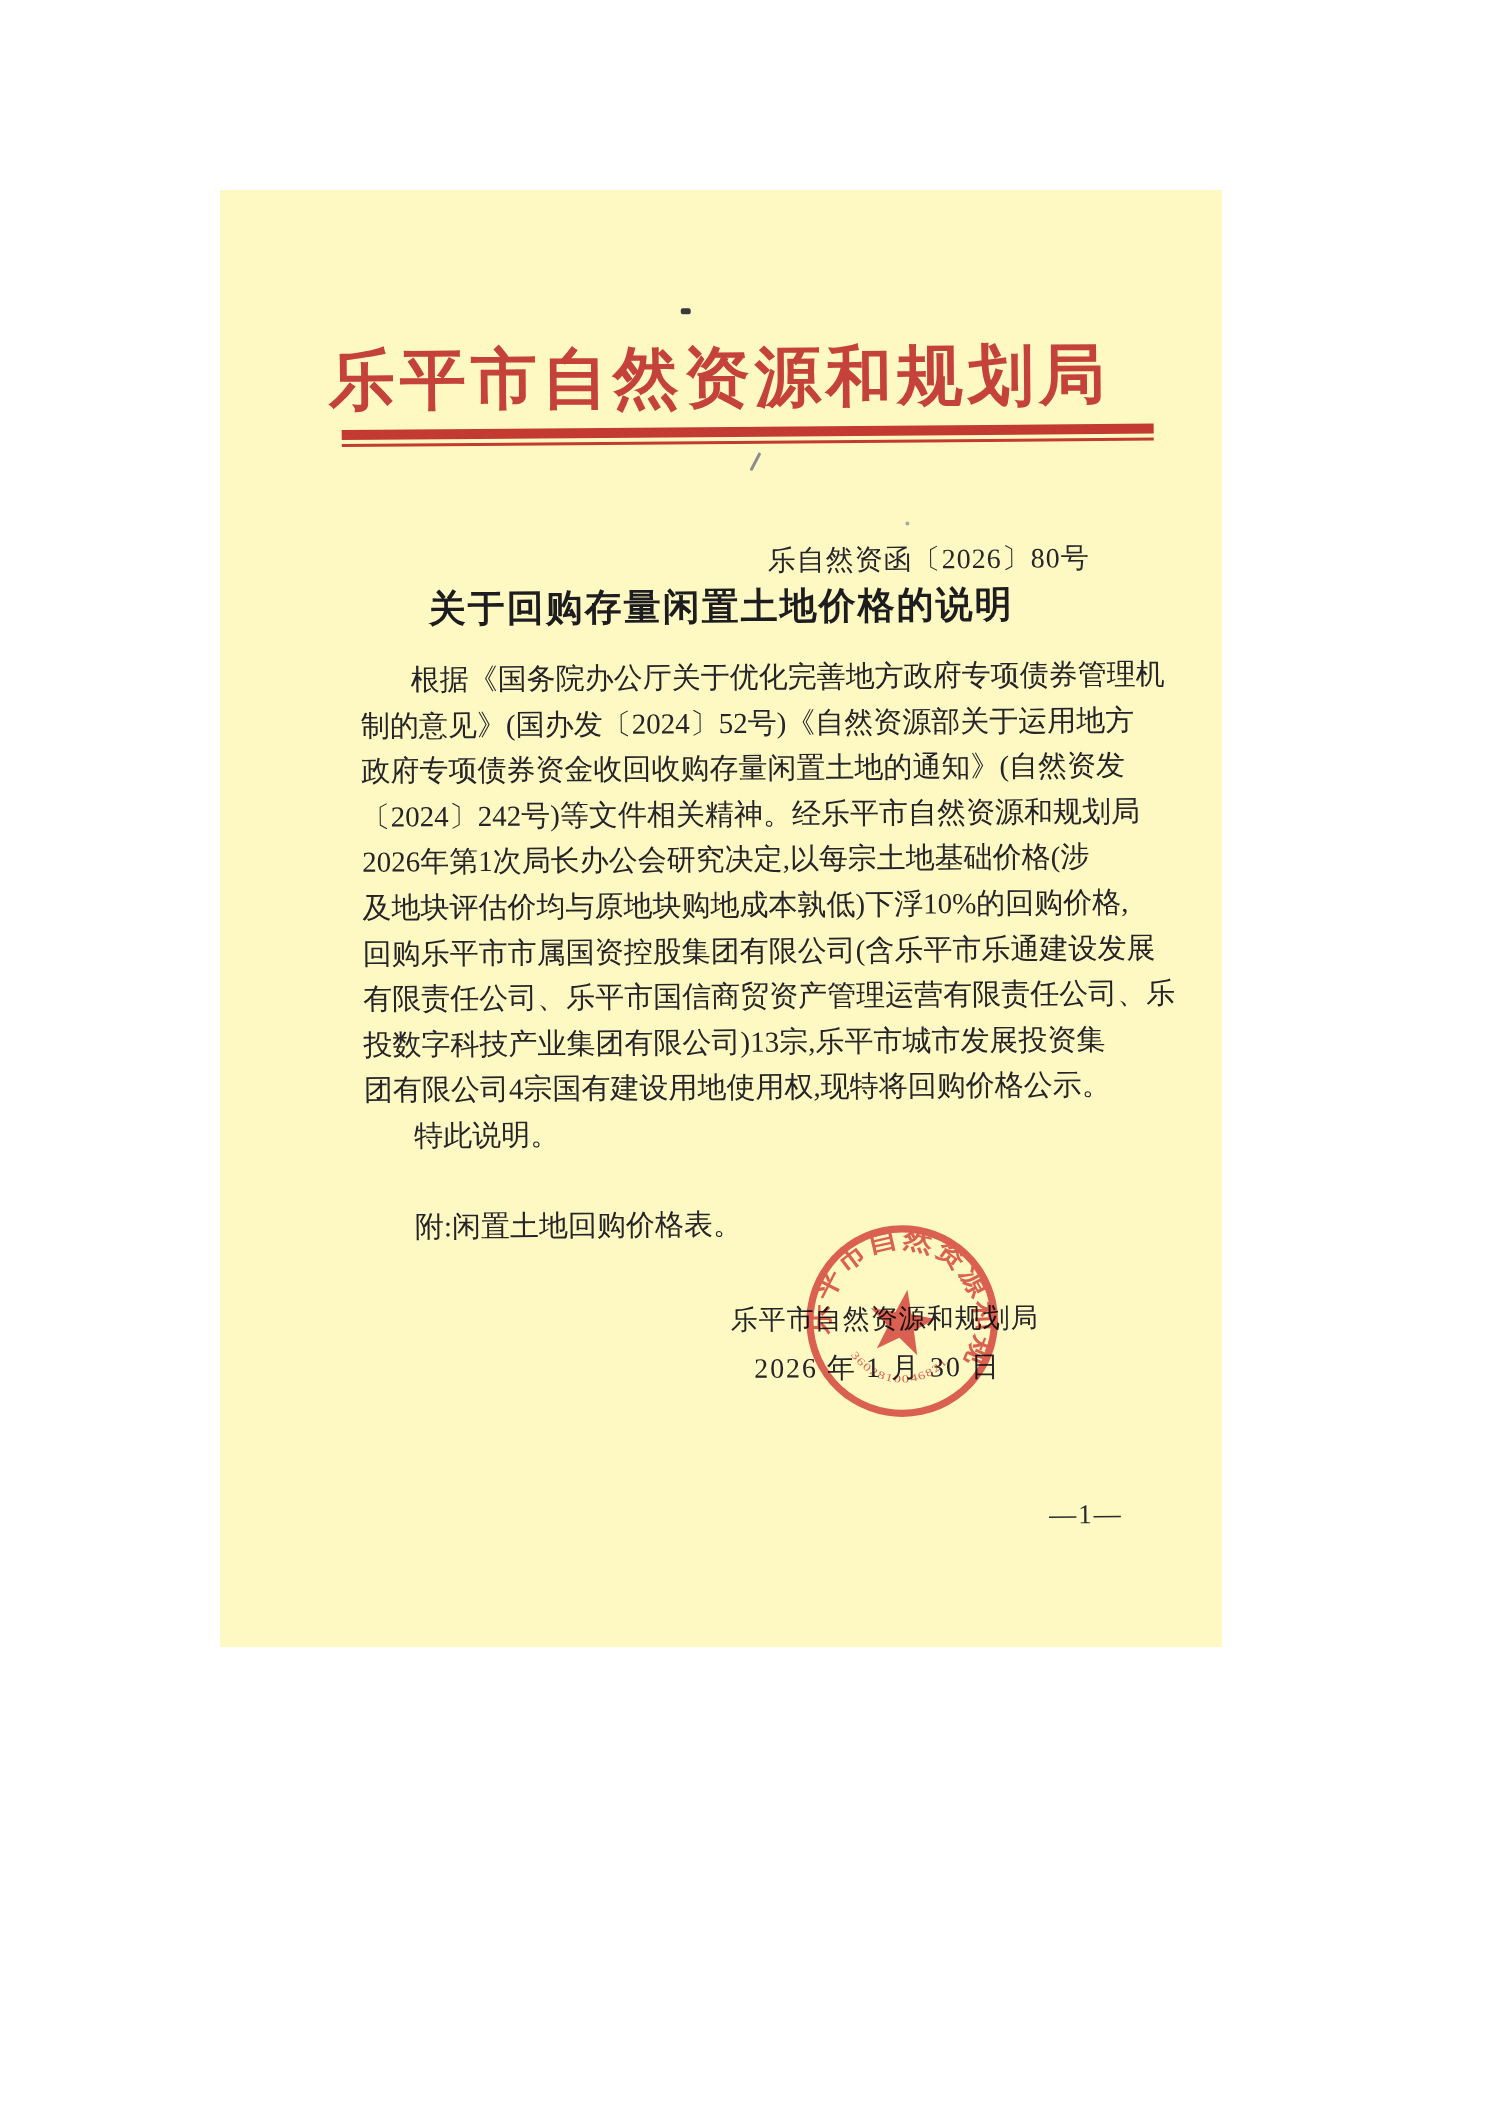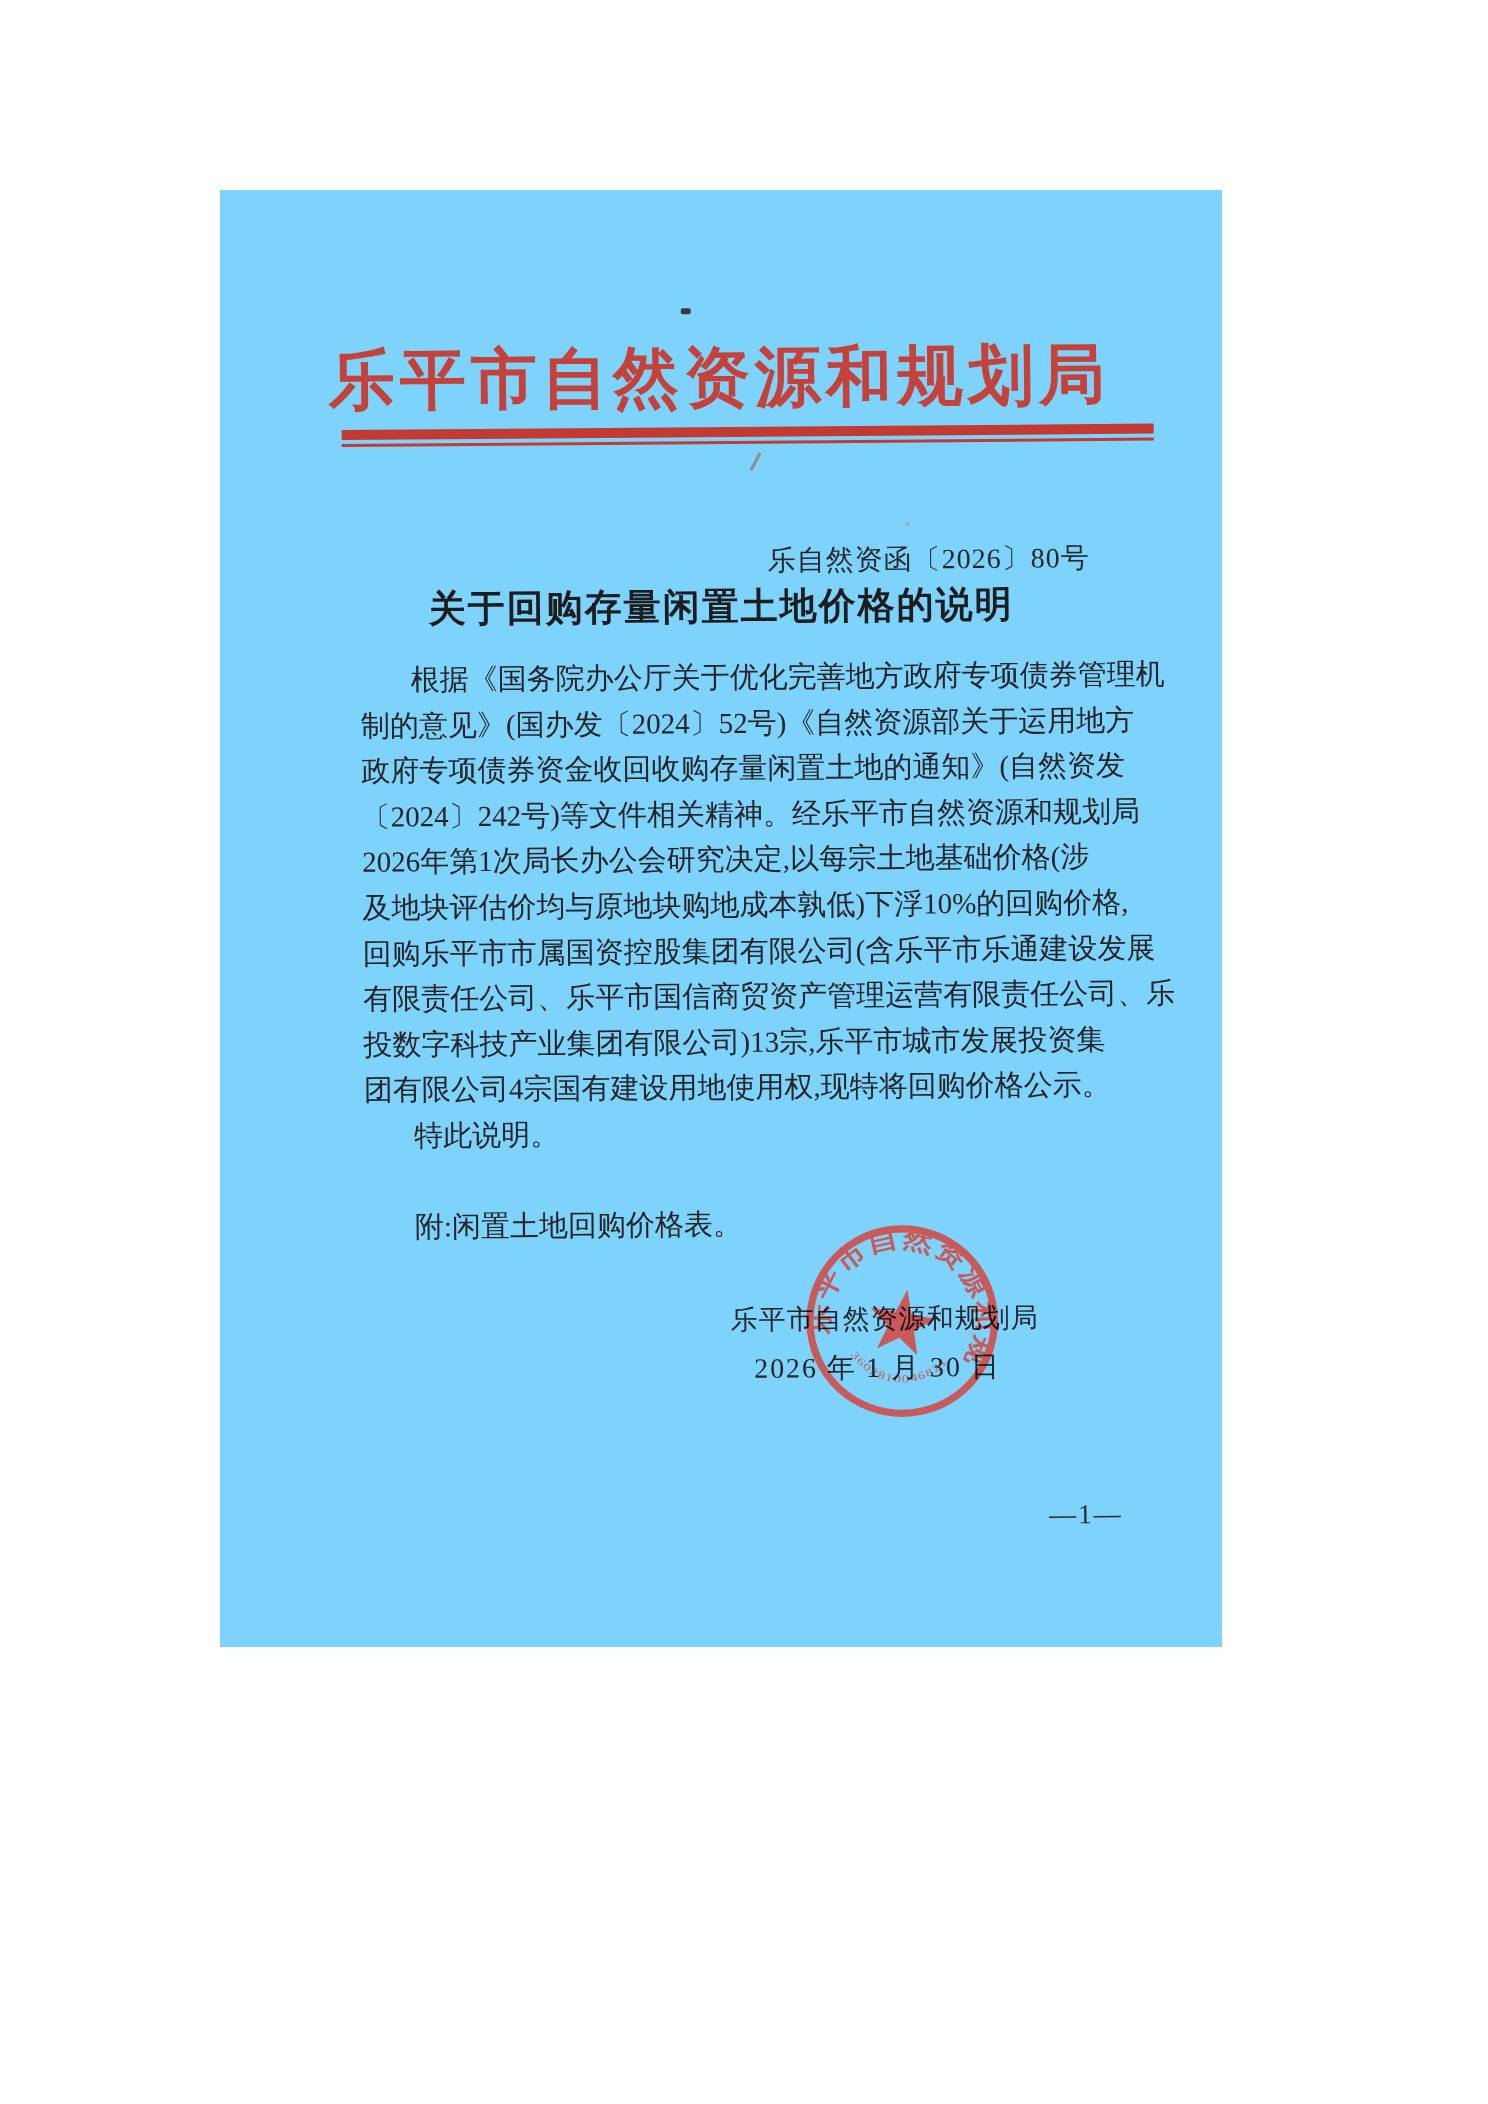--- a/index.html
+++ b/index.html
@@ -2,21 +2,21 @@
 <html><head>
 <meta charset="utf-8">
 <style>
   html,body{margin:0;padding:0;}
   body{
     width:1488px;height:2104px;position:relative;background:#ffffff;overflow:hidden;
     font-family:"Liberation Serif","DejaVu Serif",serif;
   }
   .sheet{
     position:absolute;left:220px;top:190px;width:1002px;height:1457px;
-    background:#7dd3fc;
+    background:#fef9c3;
   }
   .tilt{position:absolute;inset:0;transform:rotate(-0.45deg);transform-origin:50% 28%;}
 
   .letterhead{
     position:absolute;left:0;top:138px;width:100%;text-align:center;
     font-size:66px;font-weight:bold;color:#c4423a;letter-spacing:5px;line-height:100px;
     white-space:nowrap;
   }
   .rule{position:absolute;left:123px;top:237px;width:812px;}
   .rule-thick{height:10px;background:#c23a31;}

